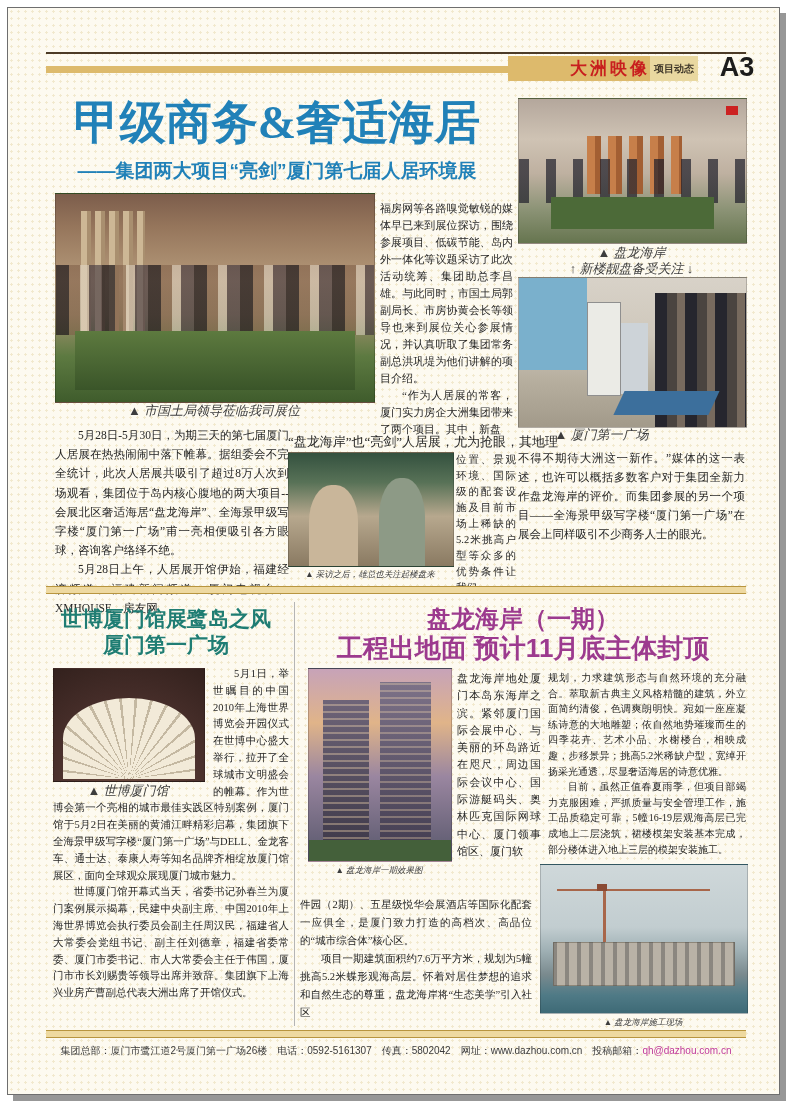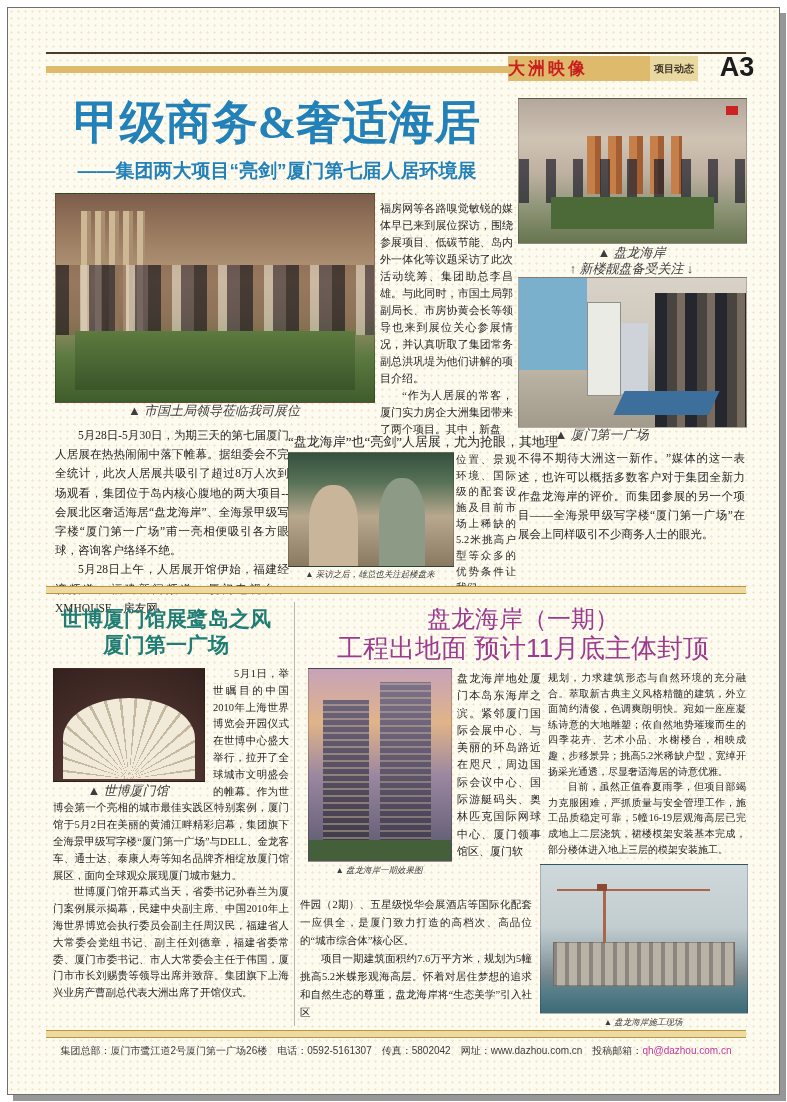--- a/index.html
+++ b/index.html
@@ -10,21 +10,21 @@
          background-image:radial-gradient(circle, rgba(214,192,124,0.30) 1px, transparent 1.3px);
          background-size:7px 7px;
          border:1px solid #6e6e6e;
          box-shadow:6px 6px 0 0 #979797;}
   .sheet > *{position:absolute;}
 
   
   .top-rule{left:38px;top:44px;width:700px;height:2px;background:#4c3b27;}
   .gold-strip{left:38px;top:58px;width:462px;height:7px;background:#ddba6c;}
   .brand{left:500px;top:48px;width:142px;height:25px;background:#ddba6c;
-         color:#c81e1e;font-weight:bold;font-size:17px;line-height:25px;text-align:left;
+         color:#c81e1e;font-weight:bold;font-size:17px;line-height:25px;text-align:right;
          letter-spacing:3px;font-family:"Liberation Sans",sans-serif;}
   .section-tag{left:642px;top:48px;width:48px;height:25px;background:#e9d8a0;
          color:#41392a;font-size:10px;line-height:25px;text-align:center;font-weight:bold;
          font-family:"Liberation Sans",sans-serif;}
   .pageno{left:704px;top:44px;width:50px;font-size:27px;font-weight:bold;color:#1c1c1c;
          text-align:center;font-family:"Liberation Sans",sans-serif;}
 
   
   .title{left:30px;top:84px;width:478px;margin:0;text-align:center;
          font-size:46px;font-weight:bold;color:#2181b8;letter-spacing:0px;}
@@ -91,21 +91,21 @@
       font-size:21px;line-height:26px;font-family:"Liberation Sans",sans-serif;}
   .expo-body{left:45px;top:658px;width:236px;font-size:10.5px;line-height:16.8px;color:#262626;text-align:justify;}
   .floatbox{float:left;width:152px;margin:2px 8px 2px 0;}
   .expo-photo{position:relative;width:150px;height:112px;
       background:radial-gradient(circle at 50% 105%, #6b4a3e 0%, #4a302c 55%, #33211d 100%);}
   .fan{left:6%;top:26%;width:88%;height:72%;border-radius:50% 50% 0 0;
       background:repeating-conic-gradient(from 245deg at 50% 100%, #f2ead8 0 9deg, #c4b8a1 9deg 11deg);}
   .floatbox .cap{position:static;width:150px;margin-top:3px;}
 
   
-  .t3{left:292px;top:597px;width:446px;text-align:center;color:#9c3a8e;font-weight:normal;
+  .t3{left:292px;top:597px;width:446px;text-align:center;color:#9c3a8e;font-weight:bold;
       font-family:"Liberation Sans",sans-serif;}
   .t3a{font-size:24px;line-height:28px;}
   .t3b{font-size:26px;line-height:30px;}
   .render-photo{left:300px;top:660px;width:142px;height:192px;
       background:linear-gradient(180deg,#c7a3b8 0%,#e0b489 28%,#9a86a0 56%,#56566a 100%);}
   .rp-tower1{left:10%;top:16%;width:32%;height:76%;
       background:linear-gradient(180deg,#6e6478,#3f3a4a);
       box-shadow:inset 0 0 0 100px transparent;}
   .rp-tower2{left:50%;top:7%;width:36%;height:85%;
       background:linear-gradient(180deg,#7d7288,#443e52);}

